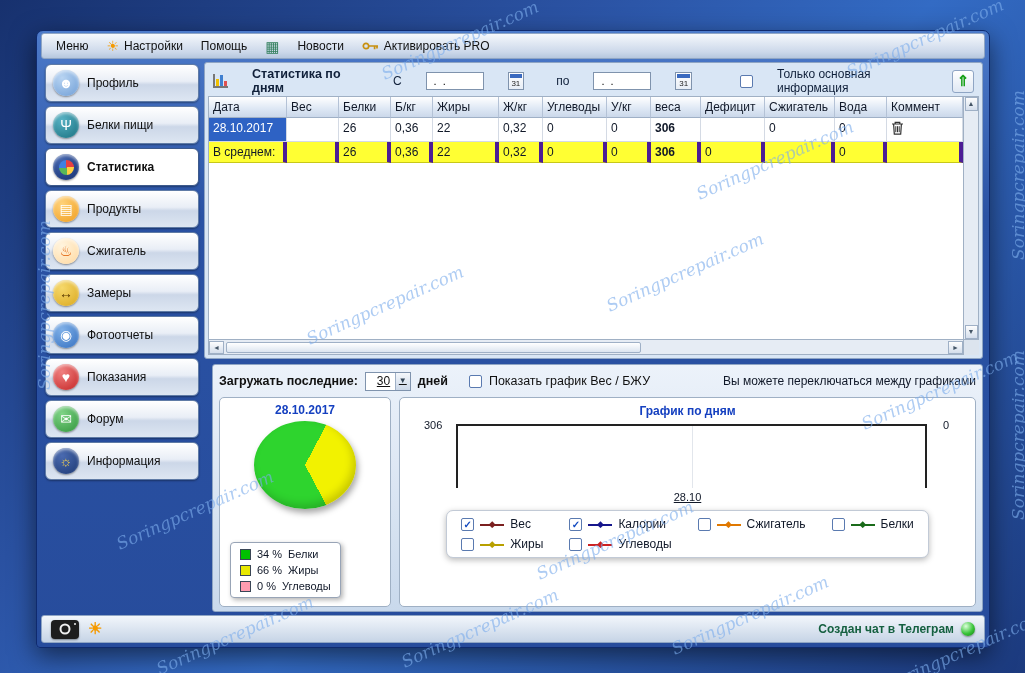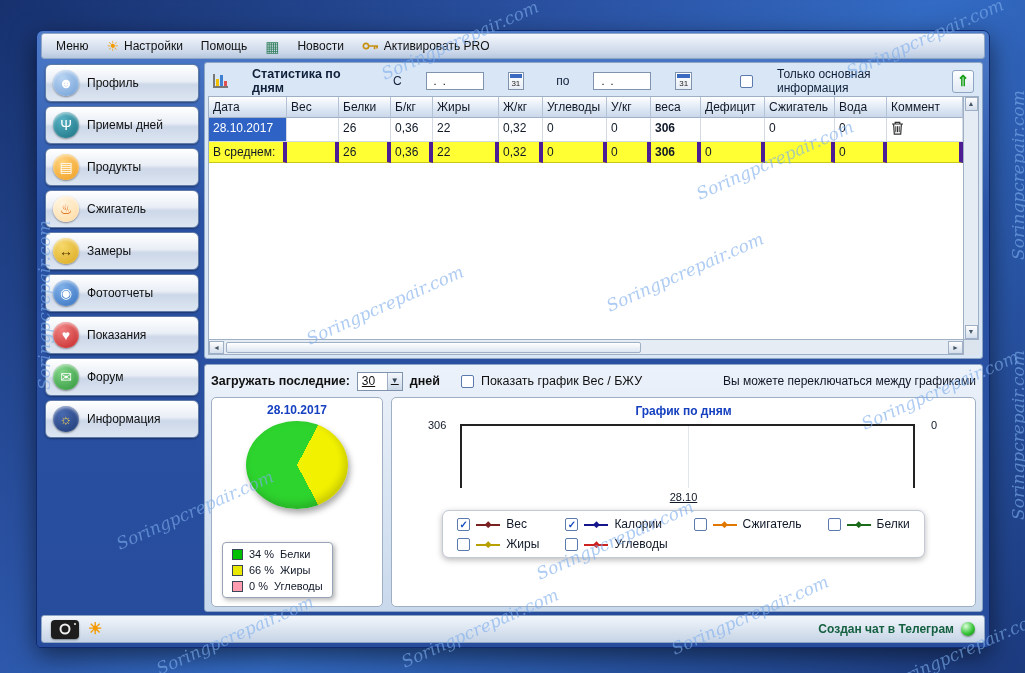--- a/index.html
+++ b/index.html
@@ -110,43 +110,43 @@
   .scr-btn { background:linear-gradient(#fdfdfd,#d4deec); border:1px solid #9fb0c6; color:#456;
     font-size:7px; line-height:11px; text-align:center; cursor:default; }
   .scr-btn.h { width:15px; height:13px; flex:none; }
   .scr-btn.v { height:14px; width:13px; }
   .hthumb { width:55%; height:11px; margin-left:2px; border:1px solid #9fb0c6; border-radius:2px;
     background:linear-gradient(#fff,#dce5f0); }
   .corner { background:#dce4ee; }
 
   
   .chart-panel { flex:1; background:linear-gradient(#ecf2fa,#c9d9ec); border:1px solid #8fa5c4;
-    border-radius:3px; padding:4px 6px; display:flex; flex-direction:column; gap:4px; min-height:0; }
+    border-radius:3px; padding:4px 6px; display:flex; flex-direction:column; gap:4px; min-height:0;margin-left:8px; }
   .chart-controls { height:24px; flex:none; display:flex; align-items:center; gap:7px; font-size:12.5px; color:#111; }
   .bold { font-weight:bold; }
   .select { width:46px; height:19px; background:#fff; border:1px solid #7f93ad; display:flex;
-    align-items:center; font-size:12px; padding-left:4px; cursor:default;text-decoration:underline; }
+    align-items:center; font-size:12px; padding-left:11px; cursor:default;text-decoration:underline; }
   .select .arr { margin-left:auto; width:15px; height:17px; background:linear-gradient(#f4f7fb,#ccd8e8);
     border-left:1px solid #9fb0c6; font-size:8px; color:#345; text-align:center; line-height:16px; }
   .hint { margin-left:auto; font-size:12px; color:#101828; }
   .chart-content { flex:1; display:flex; gap:8px; min-height:0; }
   .pie-box { width:172px; flex:none; background:#fff; border:1px solid #9fb0c4; border-radius:5px;
     position:relative; display:flex; flex-direction:column; align-items:center; padding-top:5px; }
   .pie-date { color:#1540c0; font-weight:bold; font-size:12px; }
   .pie { width:102px; height:88px; margin-top:4px; border-radius:50%;
     background:conic-gradient(from 28deg,#f2f200 0 124deg,#2ed42e 124deg 360deg);
     box-shadow:2px 4px 6px rgba(0,0,0,.35), inset -3px -4px 8px rgba(0,0,0,.18); }
   .pie-legend { position:absolute; left:10px; bottom:8px; background:#fff; border:1px solid #98a4b6;
     border-radius:4px; box-shadow:2px 2px 5px rgba(0,0,0,.3); padding:5px 9px; font-size:11px;
     display:flex; flex-direction:column; gap:4px; color:#101828; }
   .pl-row { display:flex; align-items:center; gap:6px; white-space:nowrap; }
   .pl-sq { width:11px; height:11px; flex:none; border:1px solid #3a4656; }
   .sq-g{background:#00c000}.sq-y{background:#e8e800}.sq-p{background:#ff9cb0}
   .chart-box { flex:1; background:#fff; border:1px solid #9fb0c4; border-radius:5px; position:relative;
-    padding:6px 22px 4px; display:flex; flex-direction:column; min-width:0; }
+    padding:6px 10px 4px; display:flex; flex-direction:column; min-width:0; }
   .chart-title { text-align:center; color:#1540c0; font-weight:bold; font-size:12px; flex:none; }
   .plot { position:relative; margin:6px 38px 0 46px; height:64px; flex:none;
     border-left:2px solid #222; border-right:2px solid #222; background:#fff; }
   .plot::before { content:""; position:absolute; top:0; left:0; right:0; height:2px; background:#222; }
   .plot-mid { position:absolute; left:50%; top:2px; bottom:0; width:1px; background:#e2e6ec; }
   .yl { position:absolute; font-size:11px; color:#101828; top:-5px; }
   .yl.left { left:-34px; } .yl.right { right:-24px; }
   .xlabel { text-align:center; font-size:11px; color:#101828; margin-top:3px; flex:none;text-decoration:underline; }
   .toggles { margin:7px auto 0; background:#fff; border:1px solid #c2cad6; border-radius:7px;
     box-shadow:0 2px 6px rgba(0,0,0,.28); padding:6px 14px; display:grid;
@@ -224,21 +224,27 @@
 
   <div class="appbody">
 
     <div class="sidebar">
       <div class="side-btn">
         <span class="icon-circle ic1">☻</span>
         <span>Профиль</span>
       </div>
       <div class="side-btn">
         <span class="icon-circle ic2">Ψ</span>
-        <span>Приемы дней</span>
+        <span>Белки пищи</span>
+      </div>
+      <div class="side-btn selected">
+        <span class="icon-circle ic3">
+            <span class="minipie"></span>
+          </span>
+        <span>Статистика</span>
       </div>
       <div class="side-btn">
         <span class="icon-circle ic4">▤</span>
         <span>Продукты</span>
       </div>
       <div class="side-btn">
         <span class="icon-circle ic5">♨</span>
         <span>Сжигатель</span>
       </div>
       <div class="side-btn">

